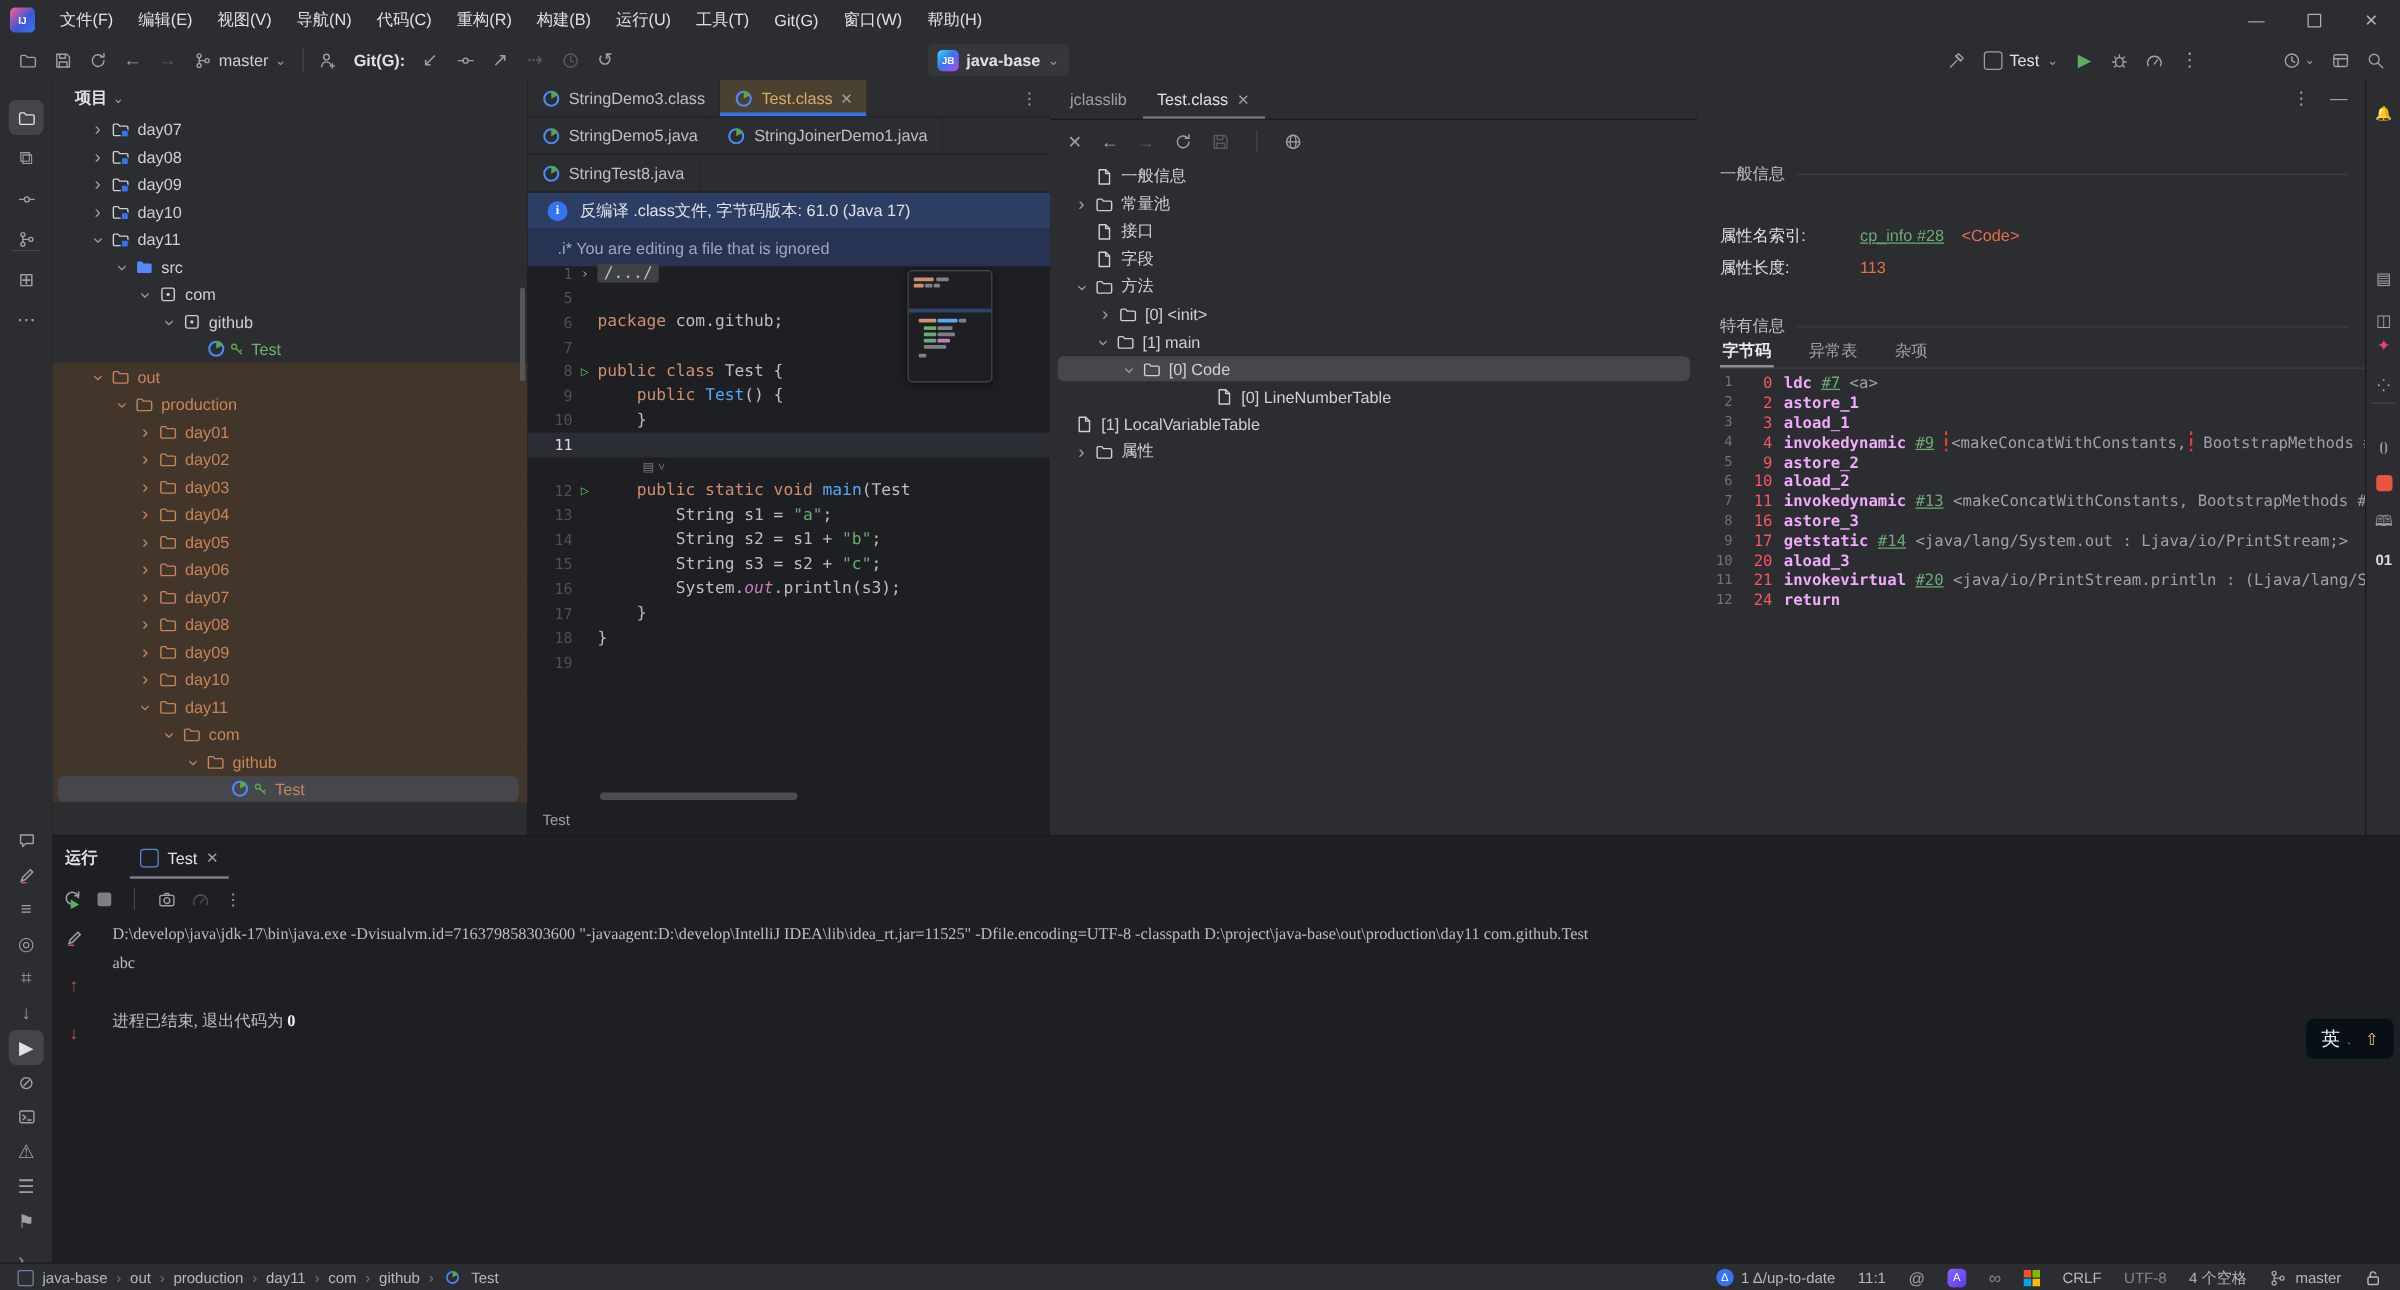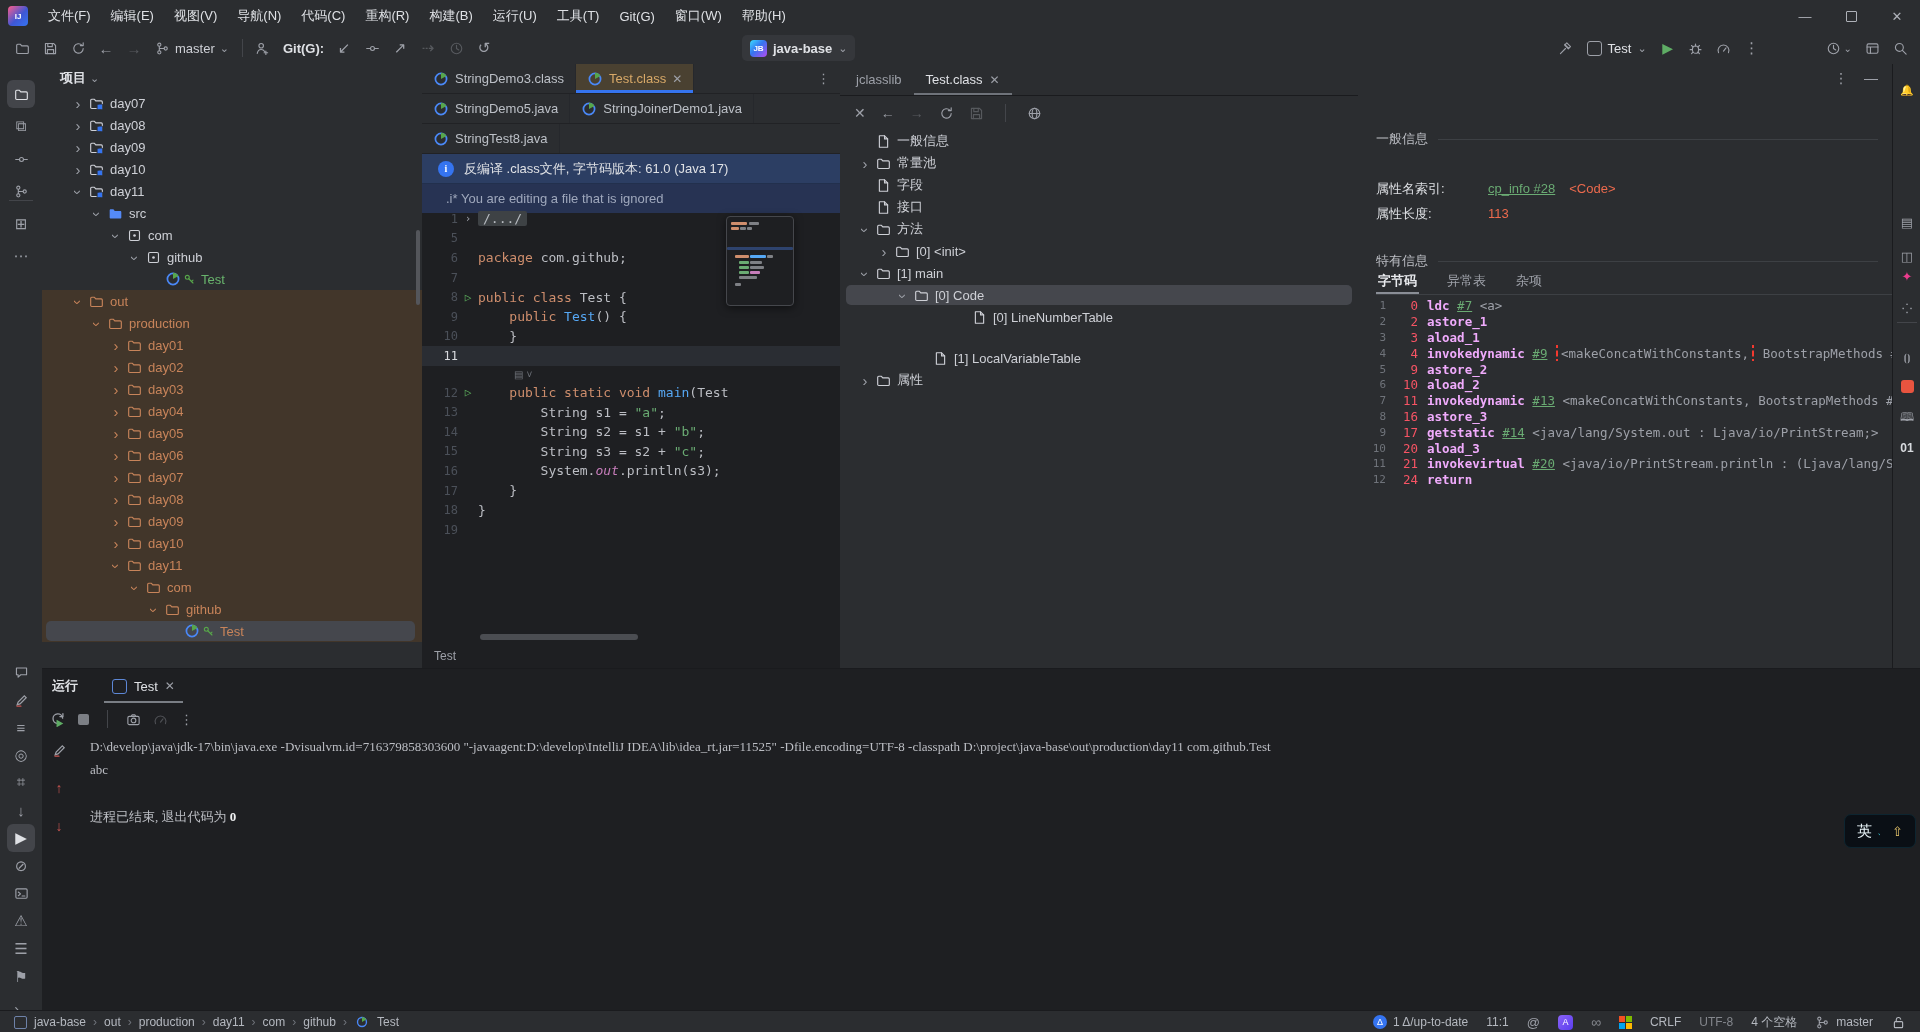--- a/index.html
+++ b/index.html
@@ -885,51 +885,51 @@
           <span class="lbl">常量池</span>
         </div>
         <div class="tree-row" style="padding-left: 16px;">
           <span class="chev"></span>
           <span class="ti">
             <svg viewBox="0 0 16 16" width="15" height="15" fill="none" stroke="currentColor" stroke-width="1.2" stroke-linecap="round" stroke-linejoin="round">
               <path d="M3.6 1.9h5.5l3.3 3.3v8.9H3.6z"></path>
               <path d="M9.1 1.9v3.3h3.3"></path>
             </svg>
           </span>
-          <span class="lbl">字段</span>
+          <span class="lbl">接口</span>
         </div>
         <div class="tree-row" style="padding-left: 16px;">
           <span class="chev"></span>
           <span class="ti">
             <svg viewBox="0 0 16 16" width="15" height="15" fill="none" stroke="currentColor" stroke-width="1.2" stroke-linecap="round" stroke-linejoin="round">
               <path d="M3.6 1.9h5.5l3.3 3.3v8.9H3.6z"></path>
               <path d="M9.1 1.9v3.3h3.3"></path>
             </svg>
           </span>
-          <span class="lbl">接口</span>
+          <span class="lbl">字段</span>
         </div>
         <div class="tree-row" style="padding-left: 16px;">
           <span class="chev e">›</span>
           <span class="ti">
             <svg viewBox="0 0 16 16" width="15" height="15" fill="none" stroke="currentColor" stroke-width="1.2" stroke-linecap="round" stroke-linejoin="round">
               <path d="M1.8 4.6c0-.6.5-1.1 1.1-1.1h2.9l1.4 1.7h5.9c.6 0 1.1.5 1.1 1.1v5.9c0 .6-.5 1.1-1.1 1.1H2.9c-.6 0-1.1-.5-1.1-1.1z"></path>
             </svg>
           </span>
           <span class="lbl">方法</span>
         </div>
         <div class="tree-row" style="padding-left: 35px;">
           <span class="chev">›</span>
           <span class="ti">
             <svg viewBox="0 0 16 16" width="15" height="15" fill="none" stroke="currentColor" stroke-width="1.2" stroke-linecap="round" stroke-linejoin="round">
               <path d="M1.8 4.6c0-.6.5-1.1 1.1-1.1h2.9l1.4 1.7h5.9c.6 0 1.1.5 1.1 1.1v5.9c0 .6-.5 1.1-1.1 1.1H2.9c-.6 0-1.1-.5-1.1-1.1z"></path>
             </svg>
           </span>
           <span class="lbl">[0] &lt;init&gt;</span>
         </div>
-        <div class="tree-row" style="padding-left: 16px;">
+        <div class="tree-row" style="padding-left: 16px; margin-left: 17px;">
           <span class="chev e">›</span>
           <span class="ti">
             <svg viewBox="0 0 16 16" width="15" height="15" fill="none" stroke="currentColor" stroke-width="1.2" stroke-linecap="round" stroke-linejoin="round">
               <path d="M1.8 4.6c0-.6.5-1.1 1.1-1.1h2.9l1.4 1.7h5.9c.6 0 1.1.5 1.1 1.1v5.9c0 .6-.5 1.1-1.1 1.1H2.9c-.6 0-1.1-.5-1.1-1.1z"></path>
             </svg>
           </span>
           <span class="lbl">[1] main</span>
         </div>
         <div class="tree-row sel" style="padding-left: 54px;">
           <span class="chev e">›</span>
@@ -943,21 +943,21 @@
         <div class="tree-row" style="padding-left: 112px;">
           <span class="chev"></span>
           <span class="ti">
             <svg viewBox="0 0 16 16" width="15" height="15" fill="none" stroke="currentColor" stroke-width="1.2" stroke-linecap="round" stroke-linejoin="round">
               <path d="M3.6 1.9h5.5l3.3 3.3v8.9H3.6z"></path>
               <path d="M9.1 1.9v3.3h3.3"></path>
             </svg>
           </span>
           <span class="lbl">[0] LineNumberTable</span>
         </div>
-        <div class="tree-row" style="padding-left: 73px; margin-top: 19px;">
+        <div class="tree-row" style="">
           <span class="chev"></span>
           <span class="ti">
             <svg viewBox="0 0 16 16" width="15" height="15" fill="none" stroke="currentColor" stroke-width="1.2" stroke-linecap="round" stroke-linejoin="round">
               <path d="M3.6 1.9h5.5l3.3 3.3v8.9H3.6z"></path>
               <path d="M9.1 1.9v3.3h3.3"></path>
             </svg>
           </span>
           <span class="lbl">[1] LocalVariableTable</span>
         </div>
         <div class="tree-row" style="padding-left: 16px;">

